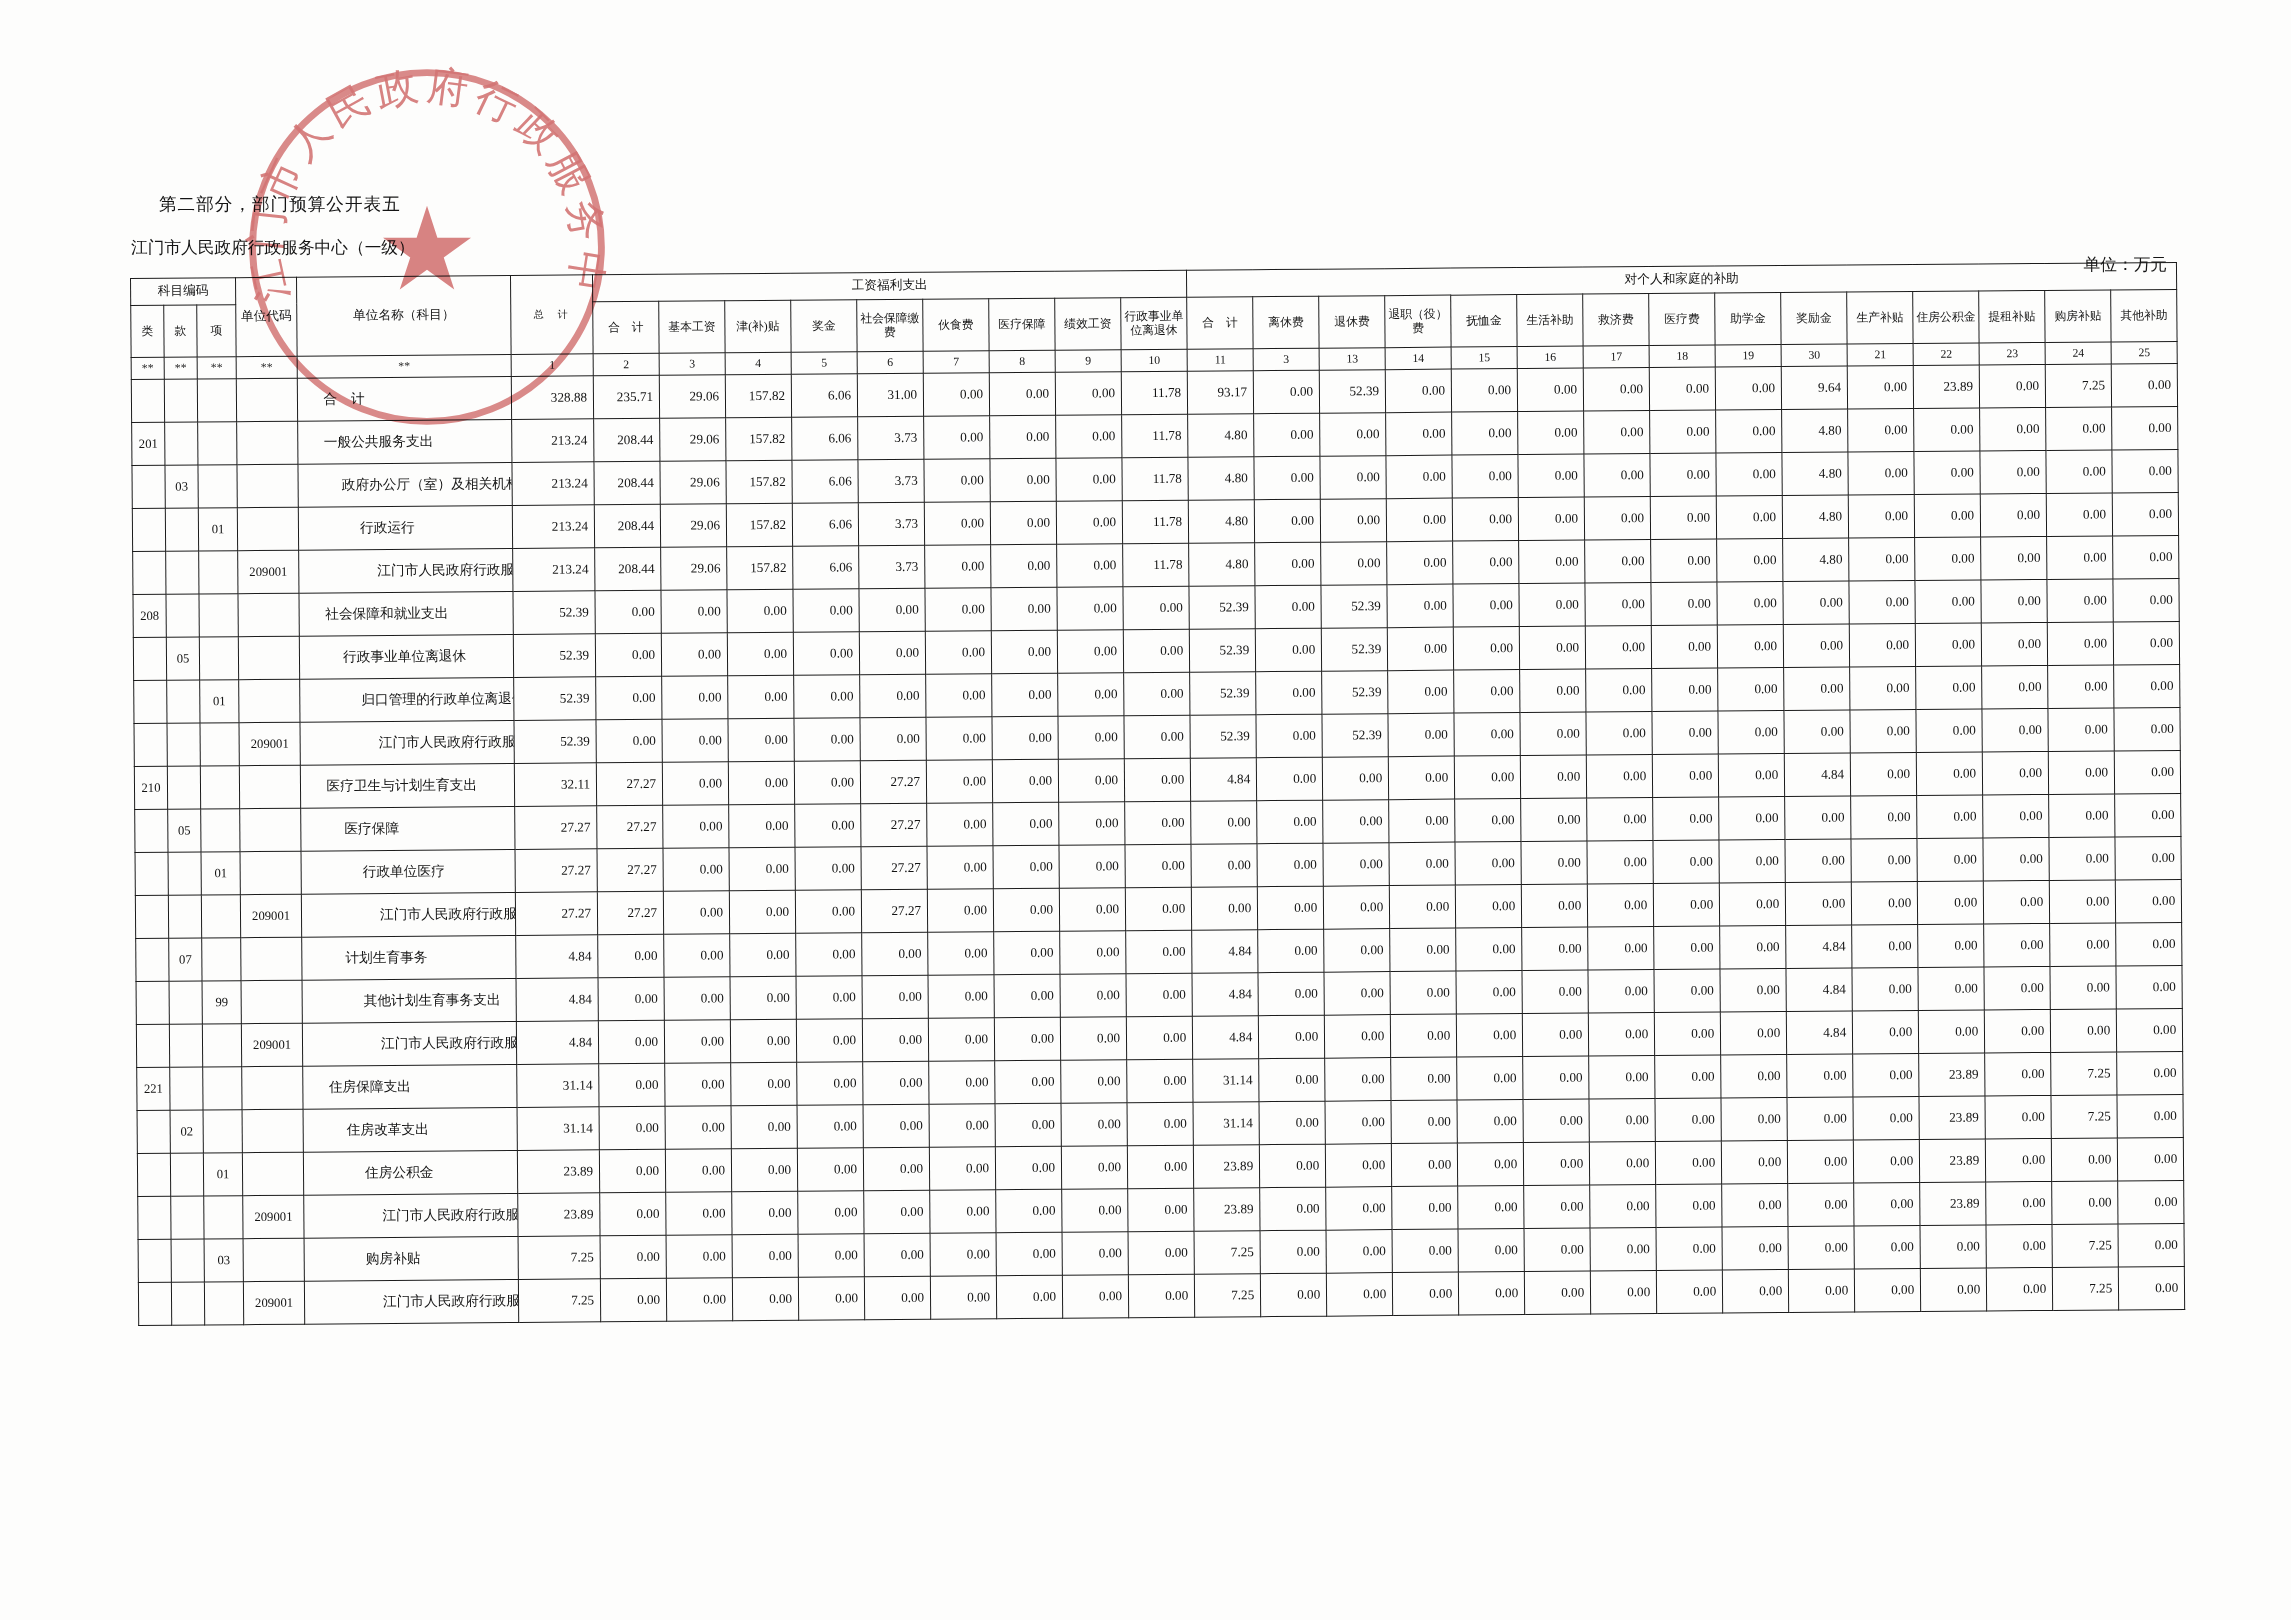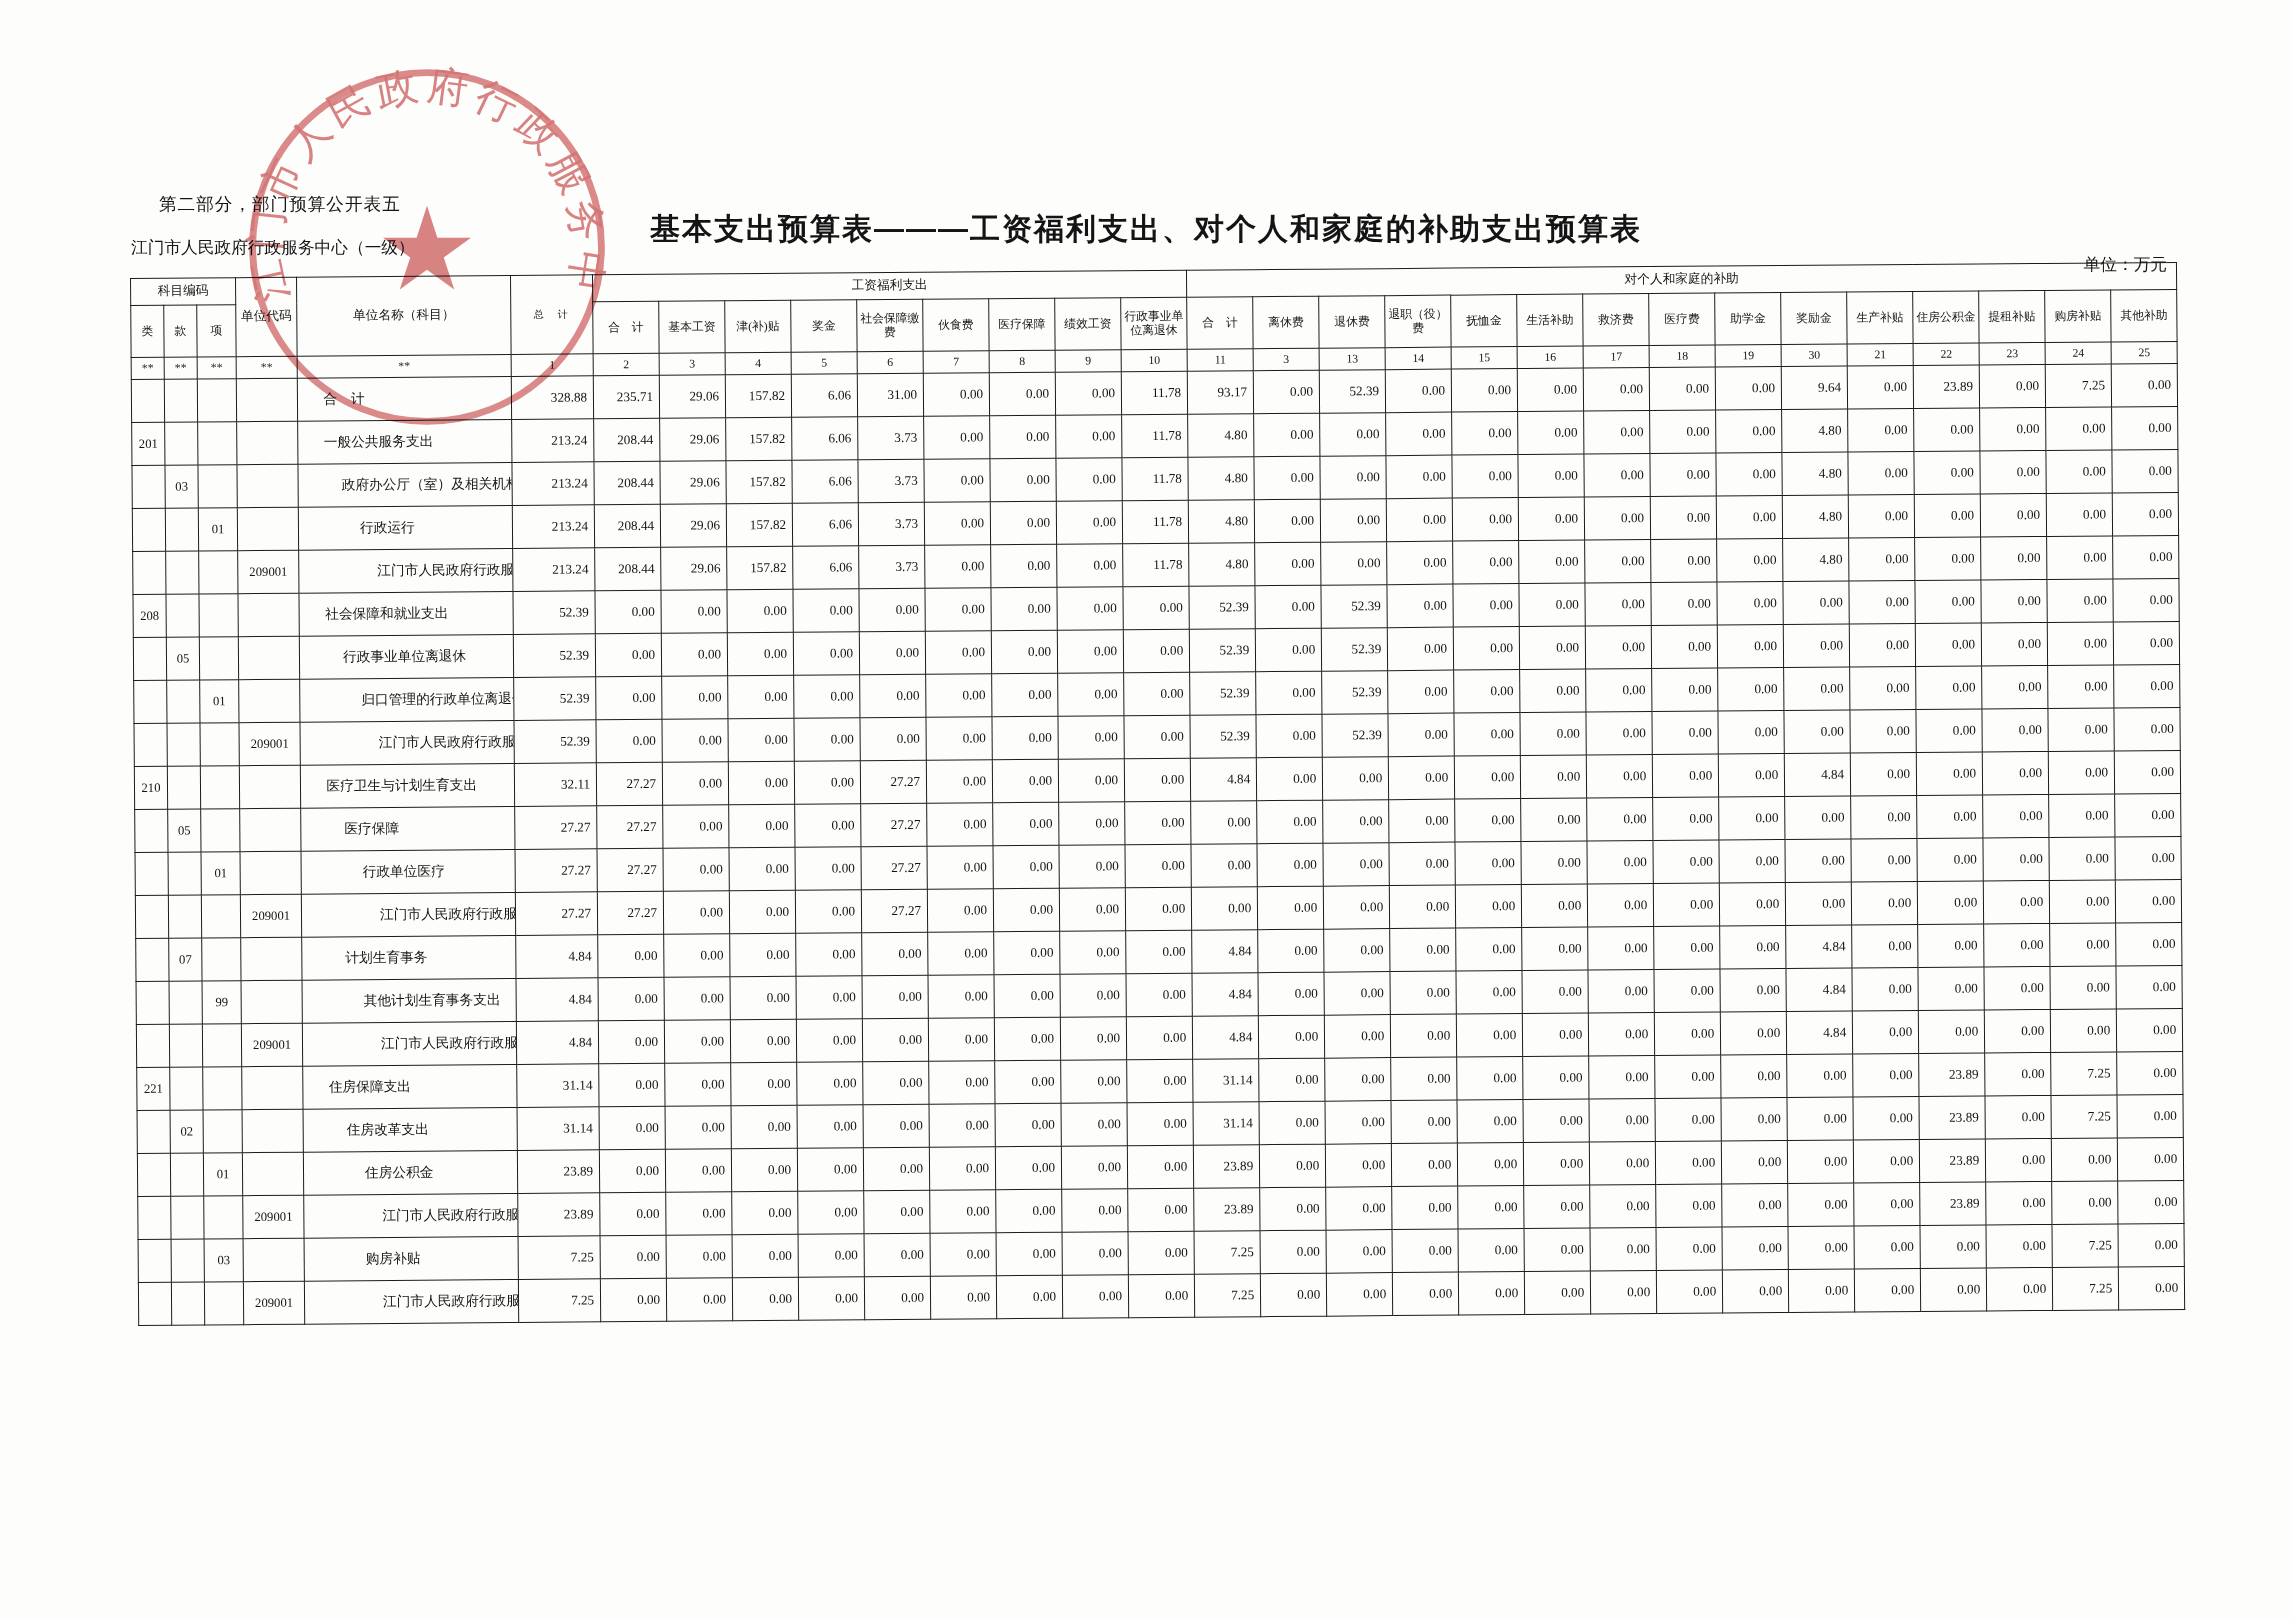--- a/index.html
+++ b/index.html
@@ -26,21 +26,20 @@
   td.num{text-align:right;padding-right:5.9px;}
   .seal{position:absolute;left:233px;top:51px;width:388px;height:392px;
     opacity:0.78;mix-blend-mode:multiply;pointer-events:none;}
 </style>
 </head>
 <body>
 
 <div class="sheet">
 
   <div class="part-label">第二部分，部门预算公开表五</div>
-  <div class="page-title">基本支出预算表———工资福利支出、对个人和家庭的补助支出预算表</div>
   <div class="org-label">江门市人民政府行政服务中心（一级）</div>
   <div class="unit-label">单位：万元</div>
 
   <div class="table-wrap">
     <table>
       <colgroup>
           <col style="width: 33px;">
           <col style="width: 33px;">
           <col style="width: 39px;">
           <col style="width: 61px;">

